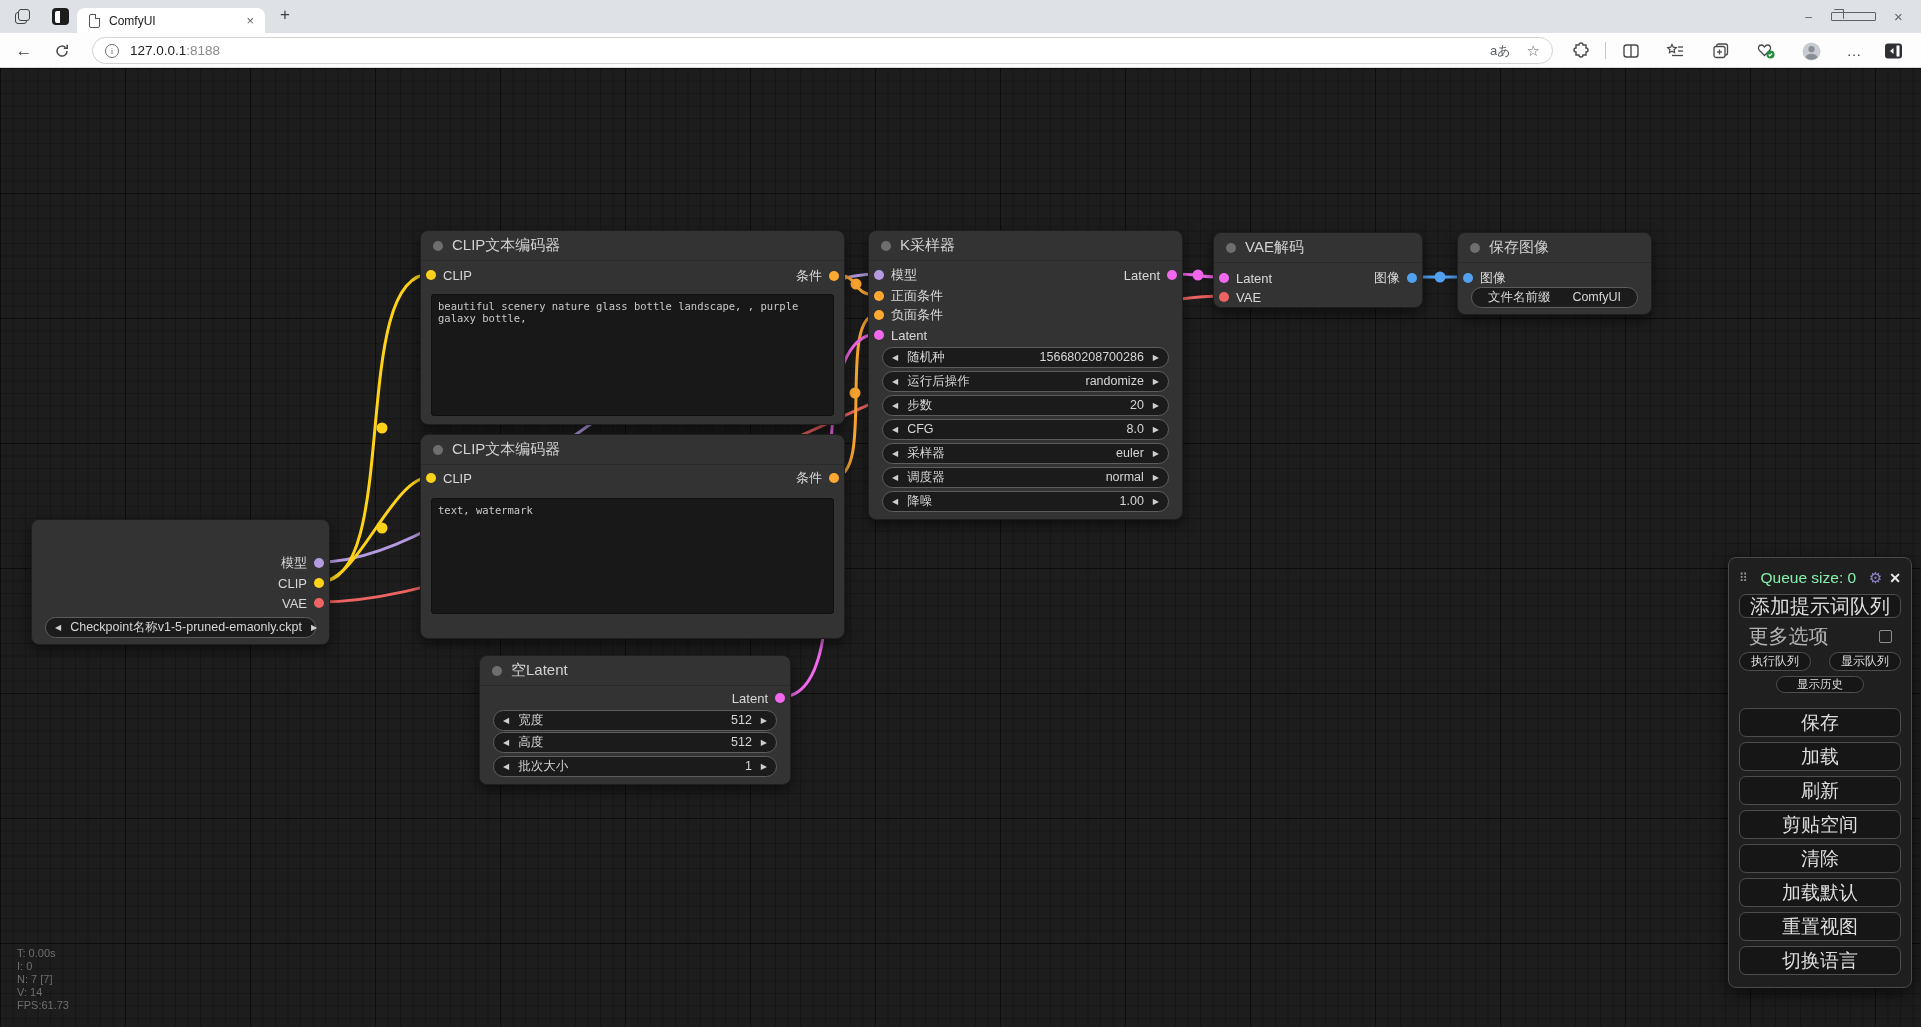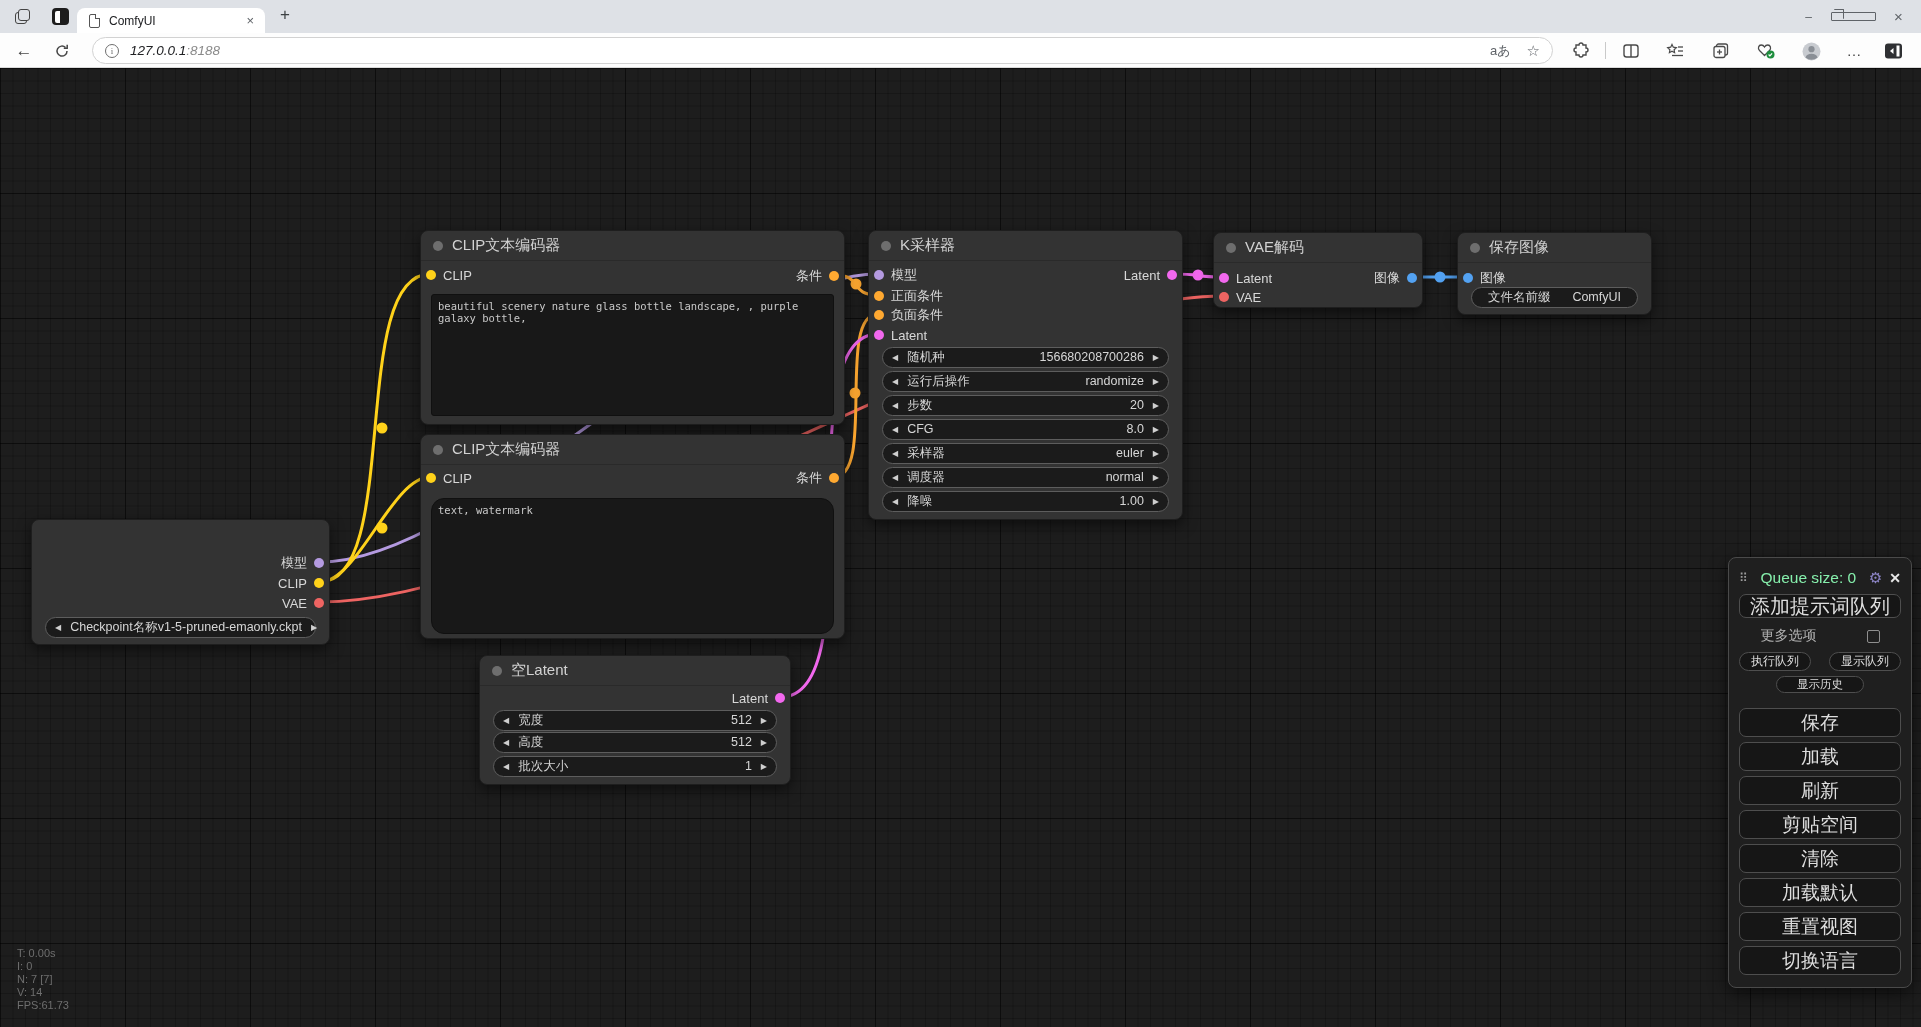--- a/index.html
+++ b/index.html
@@ -29,21 +29,21 @@
   .restore-ico{display:inline-block;width:9px;height:9px;border:1.2px solid #5f6368;border-radius:1px;position:relative;}
   .restore-ico:before{content:"";position:absolute;left:2px;top:-4px;width:9px;height:9px;border-top:1.2px solid #5f6368;border-right:1.2px solid #5f6368;border-radius:1px;}
 
   .toolbar{position:absolute;left:0;top:33px;width:100%;height:35px;background:#fdfdfd;border-bottom:1px solid #dadada;}
   .tool-ico{position:absolute;top:0;height:35px;display:flex;align-items:center;justify-content:center;color:#474747;}
   .back{left:10px;width:28px;font-size:17px;}
   .addr{position:absolute;left:92px;top:4px;width:1461px;height:27px;border:1px solid #d2d2d2;border-radius:14px;
     background:#fff;display:flex;align-items:center;padding:0 12px;}
   .info-ico{width:14px;height:14px;border:1.1px solid #6f6f6f;border-radius:50%;color:#6f6f6f;
     font-size:9px;display:flex;align-items:center;justify-content:center;margin-right:11px;font-family:"Liberation Serif",serif;}
-  .url{font-size:13.5px;color:#202124;font-style:italic;}
+  .url{font-size:13.5px;color:#202124;}
   .url .port{color:#8a8a8a;}
   .addr-right{margin-left:auto;display:flex;align-items:center;gap:16px;color:#5f6368;}
   .translate{font-size:13px;}
   .star{font-size:15px;}
   .divider{position:absolute;left:1605px;top:9px;width:1px;height:17px;background:#c9c9c9;}
   .ricon{position:absolute;top:9px;width:18px;height:18px;}
 
   
   .canvas{position:absolute;left:0;top:68px;width:1921px;height:959px;background-color:#1d1d1d;
     background-image:
@@ -83,21 +83,21 @@
     padding:6px 10px 12px;color:#dedede;}
   .qhead{display:flex;align-items:center;height:24px;margin-top:2px;}
   .qhandle{color:#9b9b9b;font-size:12px;}
   .qtitle{flex:1;text-align:center;color:#86efac;font-size:15.5px;}
   .qgear{color:#8d85c6;font-size:15px;margin-right:7px;}
   .qclose{color:#e8e8e8;font-size:14px;font-weight:bold;}
   .qbtn{background:#161616;border:1px solid #4e4e4e;border-radius:7px;color:#dedede;
     display:flex;align-items:center;justify-content:center;}
   .queue-main{height:24px;margin-top:4px;font-size:20px;}
   .qextra{display:flex;align-items:center;justify-content:center;margin-top:9px;height:18px;
-    color:#b3b3b3;font-size:14px;gap:43px;}
+    color:#b3b3b3;font-size:20px;gap:43px;}
   .qcheck{width:13px;height:13px;border:1px solid #8f8f8f;border-radius:2px;margin-left:7px;background:transparent;}
   .qrow{display:flex;gap:18px;margin-top:7px;}
   .qrow .qbtn{flex:1;height:19px;font-size:12px;border-radius:10px;}
   .qhist{width:88px;height:17px;font-size:11.5px;border-radius:9px;margin:5px auto 0;}
   .qlist{margin-top:15px;}
   .qlist .qbtn{height:29px;margin-bottom:5px;font-size:19px;}
   .qlist .qbtn:last-child{margin-bottom:0;}
 
   .stats{position:absolute;left:17px;top:879px;z-index:2;color:#6e6e6e;font-size:11px;line-height:13px;white-space:pre;}
 
@@ -257,21 +257,21 @@
             <span>CLIP文本编码器</span>
           </div>
           <div class="slot in" style="top: 35px;">
             <span>CLIP</span>
           </div>
           <span class="sdot in" style="top: 38px; background: rgb(255, 210, 26);"></span>
           <div class="slot out" style="top: 35px;">
             <span>条件</span>
           </div>
           <span class="sdot out" style="top: 38px; background: rgb(255, 169, 49);"></span>
-          <div class="ta" style="top: 63px; height: 136px; border-radius: 13px;">text, watermark</div>
+          <div class="ta" style="top: 63px; height: 116px;">text, watermark</div>
         </div>
         <div class="node" style="left: 479px; top: 587px; width: 312px; height: 130px;">
           <div class="node-title">
             <span class="t-dot"></span>
             <span>空Latent</span>
           </div>
           <div class="slot out" style="top: 34px;">
             <span>Latent</span>
           </div>
           <span class="sdot out" style="top: 37px; background: rgb(242, 104, 238);"></span>

